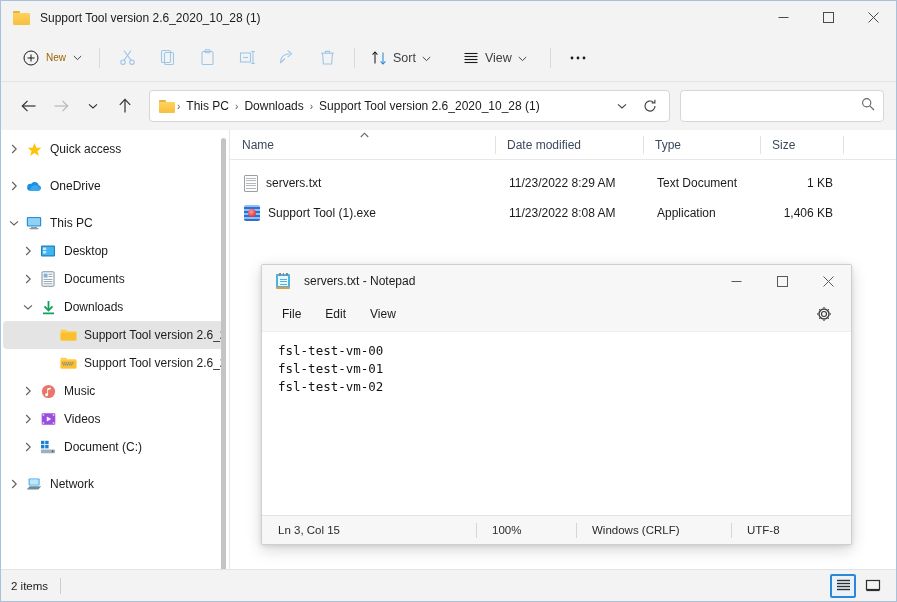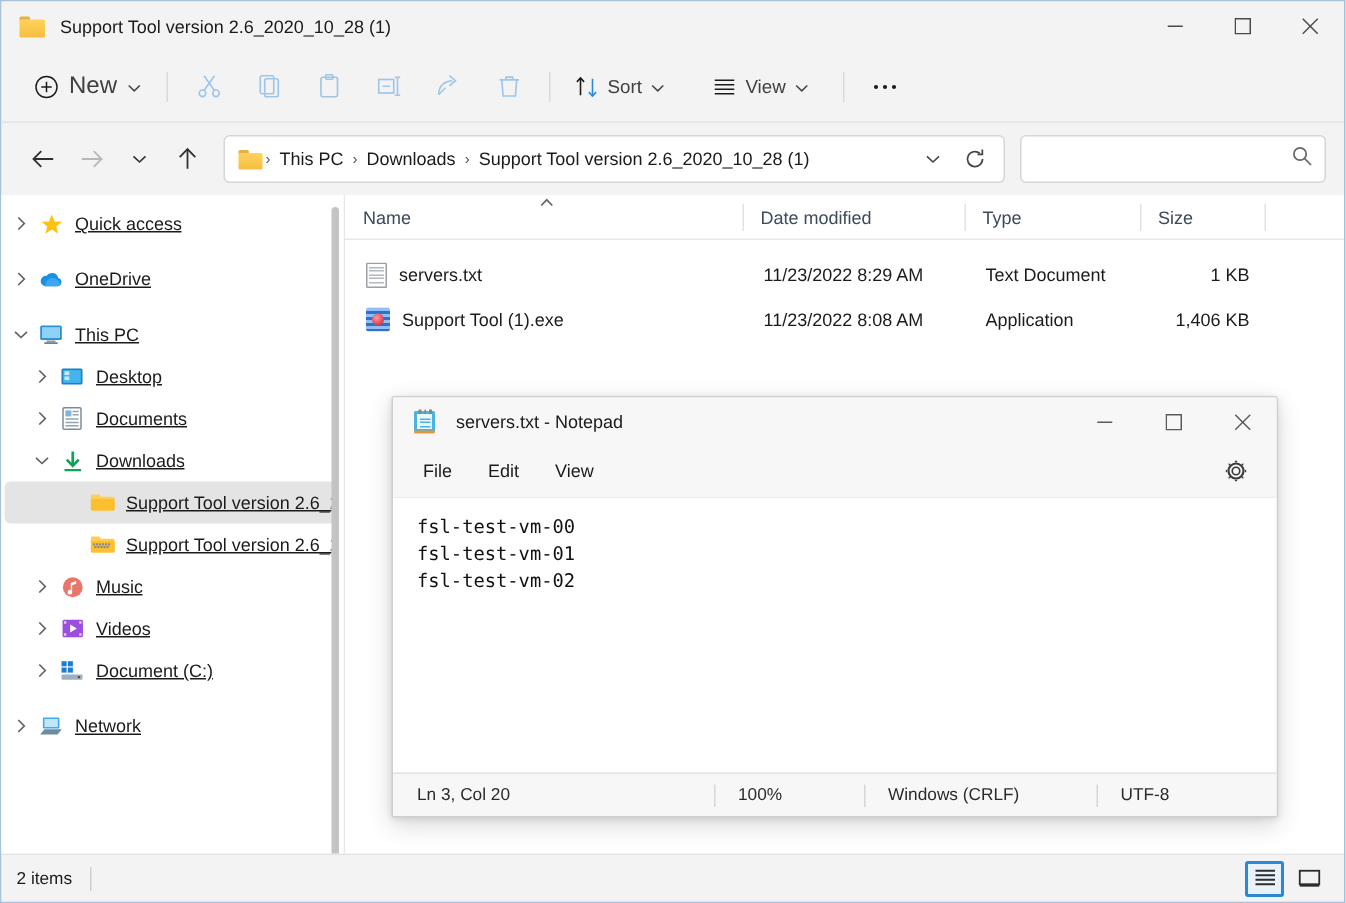--- a/index.html
+++ b/index.html
@@ -49,21 +49,21 @@
   .toolbar {
     height: 48px; flex: 0 0 48px;
     display: flex; align-items: center;
     padding: 0 12px;
     background: #f3f3f3;
     border-bottom: 1px solid #e3e3e3;
   }
   .tb-new {
     display: flex; align-items: center; gap: 7px;
     height: 32px; padding: 0 10px; border-radius: 4px;
-    font-size: 16px; color: #404040; cursor: default;
+    font-size: 10px; color: #a16207; cursor: default;
   }
   .tb-btn {
     width: 40px; height: 32px; border-radius: 4px;
     display: flex; align-items: center; justify-content: center;
     color: #9dc6e8;
   }
   .tb-btn.dark { color: #1b1b1b; }
   .tb-labeled {
     display: flex; align-items: center; gap: 6px;
     height: 32px; padding: 0 9px; border-radius: 4px;
@@ -134,21 +134,21 @@
     margin: 0 4px 0 2px; padding-right: 4px;
     white-space: nowrap; overflow: hidden;
   }
   .navitem.selected { background: #e4e4e4; }
   .twisty {
     width: 22px; flex: 0 0 22px; display: flex; align-items: center; justify-content: center;
     color: #606060; font-size: 9px;
   }
   .twisty.empty { visibility: hidden; }
   .nav-ico { width: 18px; flex: 0 0 18px; display: flex; align-items: center; justify-content: center; margin-right: 7px; }
-  .nav-label { overflow: hidden; text-overflow: clip; text-decoration: underline; }
+  .nav-label { overflow: hidden; text-overflow: clip; }
   .indent1 { padding-left: 14px; }
   .indent2 { padding-left: 34px; }
   .nav-gap { height: 9px; }
 
   .navscroll {
     position: absolute; right: 3px; top: 8px; width: 5px; height: 438px;
     background: #c4c4c4; border-radius: 3px;
   }
   .navsplit { width: 1px; background: #e6e6e6; flex: 0 0 1px; }
 
@@ -804,18 +804,18 @@
           <circle cx="8" cy="8" r="5" fill="none" stroke="currentColor" stroke-width="1.4"></circle>
         </svg>
     </span>
   </div>
 
   <div class="np-editor">fsl-test-vm-00
 fsl-test-vm-01
 fsl-test-vm-02</div>
 
   <div class="np-status">
-    <span class="np-st-cell pos">Ln 3, Col 20</span>
+    <span class="np-st-cell pos">Ln 3, Col 15</span>
     <span class="np-st-cell zoom">100%</span>
     <span class="np-st-cell eol">Windows (CRLF)</span>
     <span class="np-st-cell enc">UTF-8</span>
   </div>
 </div>
 
 </body></html>

